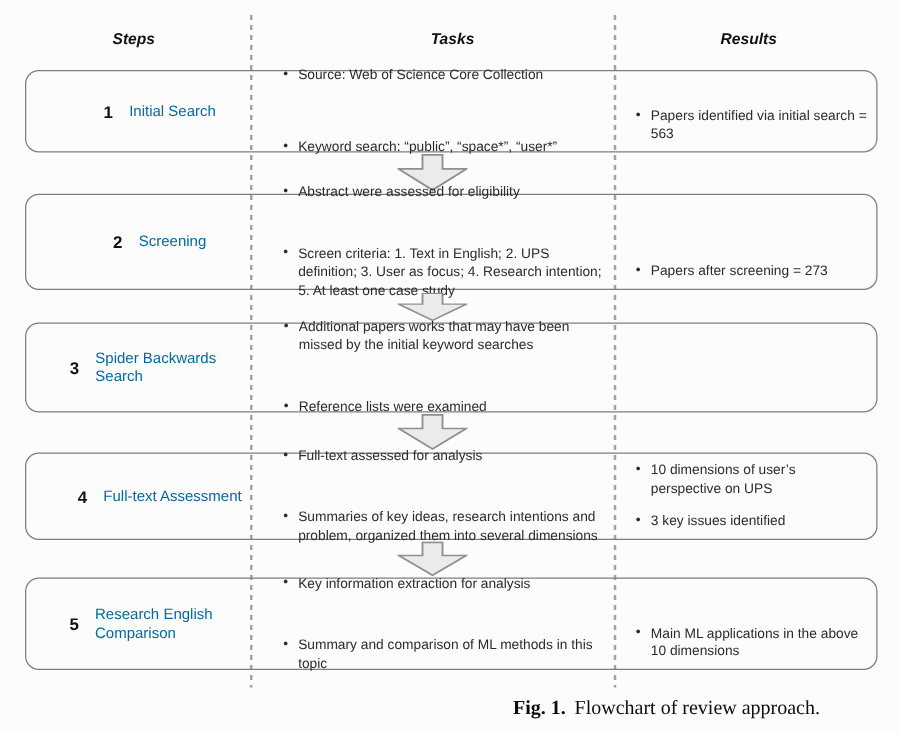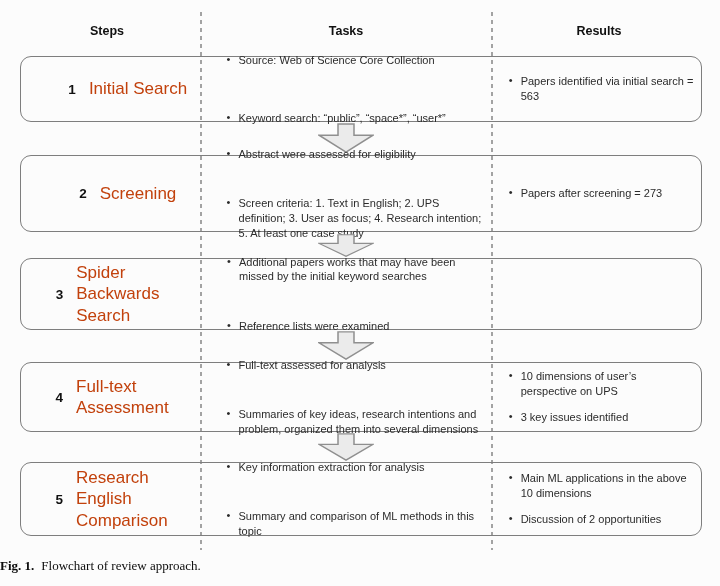--- a/index.html
+++ b/index.html
@@ -16,64 +16,64 @@
   
   .dashline {
     position:absolute; top:12px; height:538px; width:2px;
     background:repeating-linear-gradient(to bottom, #a3a3a3 0 4px, transparent 4px 8px);
   }
 
   
   .header span {
     position:absolute; top:24px;
     font-weight:bold; font-size:12.5px; color:#111;
-    text-align:center; display:block;
+    text-align:center; display:block;font-style:italic;
   }
   .h-steps   { left:14px;  width:186px; }
-  .h-tasks   { left:200px; width:292px; }
+  .h-tasks   { left:216px; width:292px; }
   .h-results { left:492px; width:214px; }
 
   
   .row {
     position:absolute; left:20px; width:682px;
     border:1.5px solid #7e7e7e; border-radius:11px;
     display:flex; box-sizing:border-box;
     background:transparent;
   }
   .cell { display:flex; flex-direction:column; justify-content:center; box-sizing:border-box; }
   .steps-cell {
     width:180px; flex-direction:row; align-items:center;
     padding-left:34px; gap:13px;
   }
   .num  { font-weight:bold; font-size:13.5px; color:#111; }
-  .step-label { font-size:17px; line-height:1.25; color:#c2410c; max-width:124px; }
+  .step-label { font-size:12px; line-height:1.25; color:#0369a1; max-width:124px; }
 
   ul.cell { margin:0; list-style:none; }
   .tasks-cell   { width:292px; padding:6px 6px 6px 25px;gap:28px; }
-  .results-cell { width:210px; padding:6px 6px 6px 16px; }
+  .results-cell { width:210px; padding:6px 6px 6px 16px;justify-content:flex-end; }
   .cell li {
     position:relative; padding-left:13px;
     font-size:11px; line-height:1.32; color:#2b2b2b;
   }
   .cell li::before { content:"\2022"; position:absolute; left:1px; top:-1px; color:#2b2b2b; }
   .tasks-cell li + li { margin-top:7px; }
   .tasks-cell.spread li + li { margin-top:15px; }
   .results-cell li + li { margin-top:12px; }
 
   
   .arrow { position:absolute; left:318px; width:56px; }
   .arrow svg { display:block; width:100%; height:100%; }
   .arrow path { fill:#ebebeb; stroke:#8f8f8f; stroke-width:1.5; }
 
   
   .caption {
     position:absolute; top:558px; left:0; width:656px;
-    text-align:left;
+    text-align:right;
     font-family:"Liberation Serif", serif;
-    font-size:13px; color:#0d0d0d;
+    font-size:16px; color:#0d0d0d;
   }
   .caption .cap-label { font-weight:bold; margin-right:7px; }
 </style>
 </head>
 <body>
 
 <div class="figure">
 
   <div class="dashline" style="left:200px"></div>
   <div class="dashline" style="left:491px"></div>
@@ -166,21 +166,20 @@
     <div class="cell steps-cell">
       <span class="num">5</span>
       <span class="step-label">Research English Comparison</span>
     </div>
     <ul class="cell tasks-cell">
       <li>Key information extraction for analysis</li>
       <li>Summary and comparison of ML methods in this topic</li>
     </ul>
     <ul class="cell results-cell">
       <li>Main ML applications in the above 10 dimensions</li>
-      <li>Discussion of 2 opportunities</li>
     </ul>
   </div>
 
   <div class="caption">
     <span class="cap-label">Fig. 1.</span><span>Flowchart of review approach.</span>
   </div>
 
 </div>
 
 </body></html>

